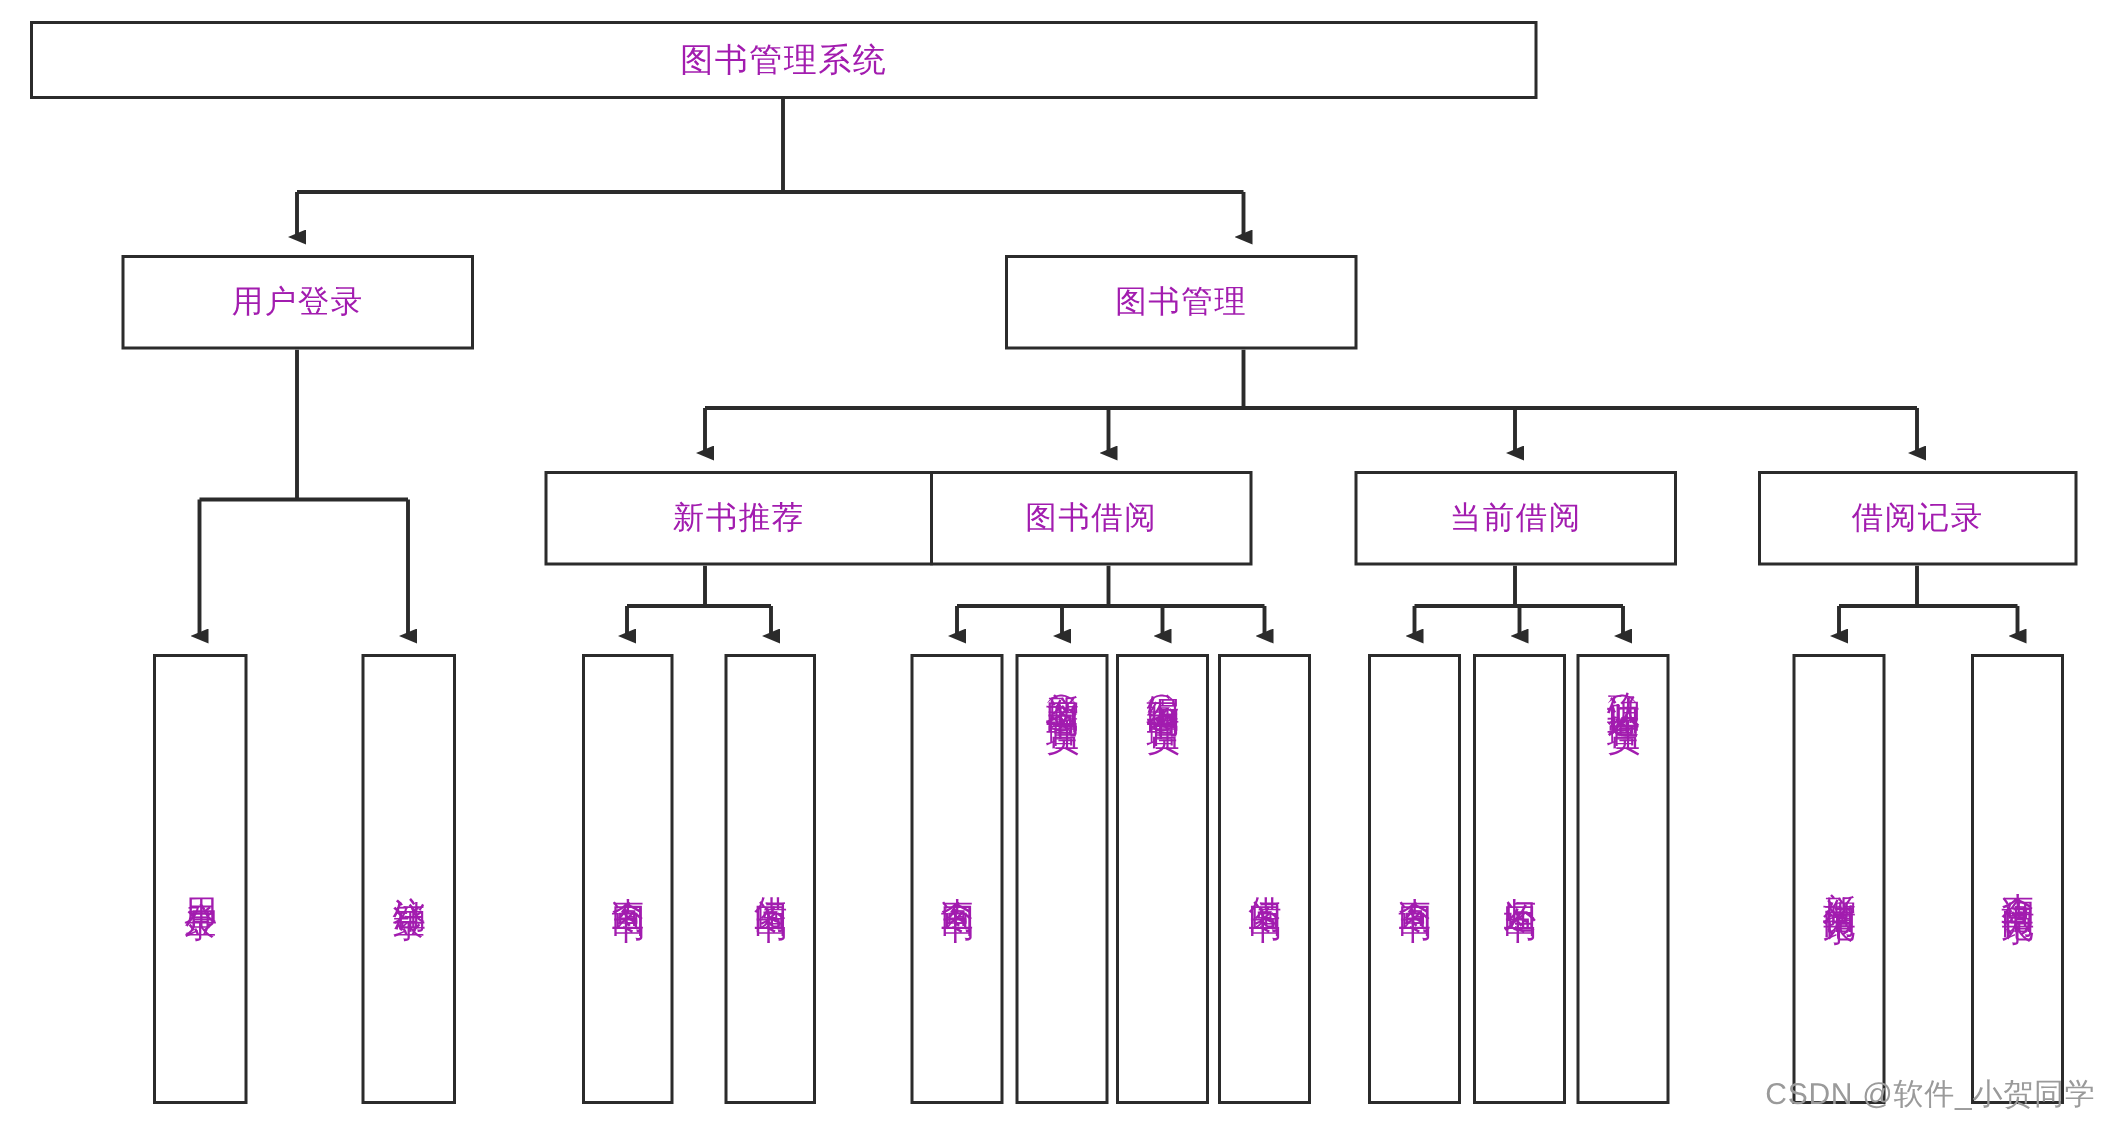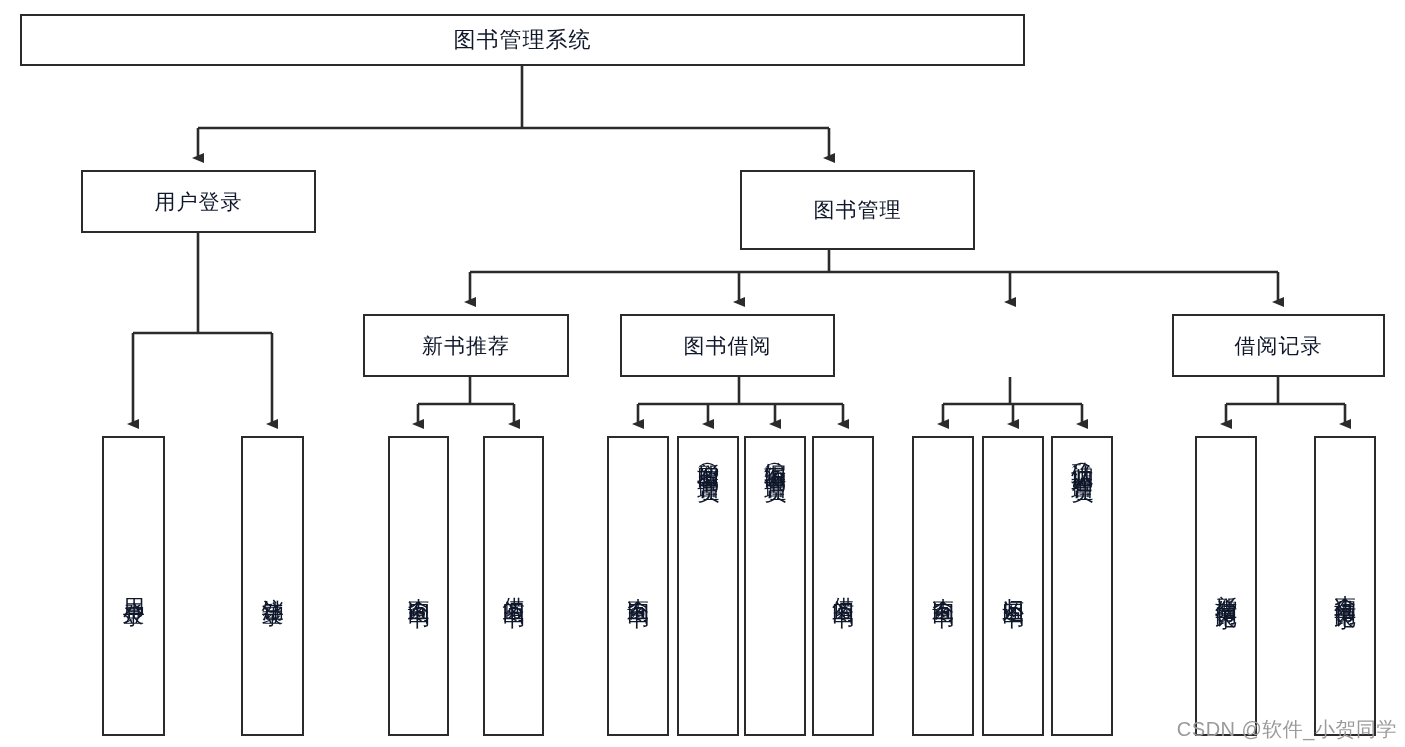--- a/index.html
+++ b/index.html
@@ -15,21 +15,21 @@
     align-items:center;
     justify-content:center;
     color:#1b1b1b;
     z-index:2;
   }
   .node .label{
     font-size:21px;
     line-height:1.2;
     letter-spacing:1px;
     white-space:nowrap;
-    color:#0f172a;
+    color:#a21caf;
   }
   .node.root .label{font-size:22px;}
   .leaf{
     align-items:flex-start;
     padding-top:6px;
   }
   .leaf .label{
     writing-mode:vertical-rl;
     text-orientation:upright;
     font-size:22px;
@@ -106,29 +106,32 @@
     </g>
   </svg>
 
   <div class="node root" style="left:20px;top:14px;width:1005px;height:52px;">
     <span class="label">图书管理系统</span>
   </div>
 
   <div class="node" style="left:81px;top:170px;width:235px;height:63px;">
     <span class="label">用户登录</span>
   </div>
-  <div class="node" style="left:740px;top:170px;width:235px;height:80px;">
+  <div class="node" style="left:670px;top:170px;width:235px;height:63px;">
     <span class="label">图书管理</span>
   </div>
 
-  <div class="node" style="left:363px;top:314px;width:206px;height:63px;text-align:right;">
+  <div class="node" style="left:363px;top:314px;width:259px;height:63px;text-align:right;">
     <span class="label">新书推荐</span>
   </div>
   <div class="node" style="left:620px;top:314px;width:215px;height:63px;">
     <span class="label">图书借阅</span>
+  </div>
+  <div class="node" style="left:903px;top:314px;width:215px;height:63px;">
+    <span class="label">当前借阅</span>
   </div>
   <div class="node" style="left:1172px;top:314px;width:213px;height:63px;">
     <span class="label">借阅记录</span>
   </div>
 
   <div class="node leaf center" style="left:102px;top:436px;width:63px;height:300px;">
     <span class="label">用户登录</span>
   </div>
   <div class="node leaf center" style="left:241px;top:436px;width:63px;height:300px;">
     <span class="label">注销登录</span>

